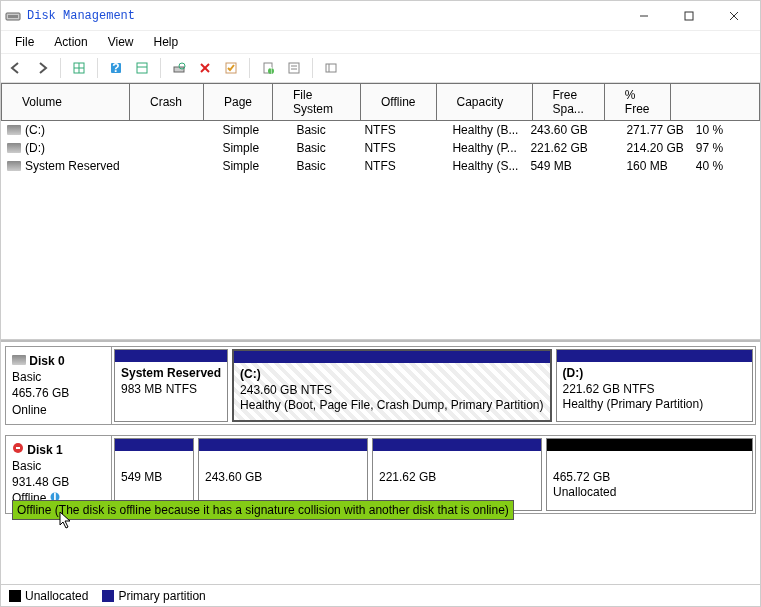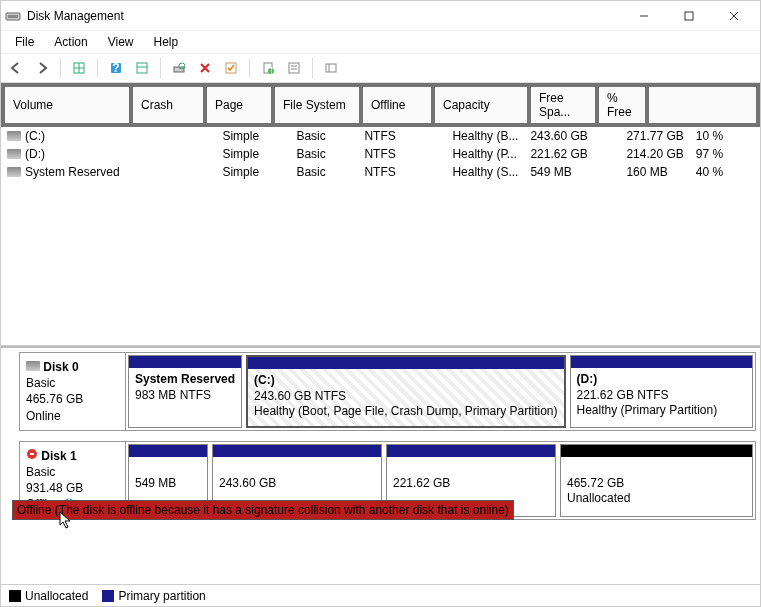--- a/index.html
+++ b/index.html
@@ -1,48 +1,48 @@
 <!DOCTYPE html>
 <html><head>
 <meta charset="utf-8">
 <style>
 * { box-sizing: border-box; margin: 0; padding: 0; font-family: "Segoe UI", Tahoma, sans-serif; font-size: 12px; }
 body { background: #fff; width: 761px; height: 607px; overflow: hidden; position: relative; }
 .window { width: 761px; height: 607px; border: 1px solid #ccc; background: #fff; display: flex; flex-direction: column; }
 .titlebar { height: 30px; display: flex; align-items: center; padding: 0 4px; border-bottom: 1px solid #eee; }
 .titlebar .app-icon { width: 16px; height: 16px; margin-right: 6px; }
-.titlebar .title { flex: 1; font-size: 12px; color: #000000; }
+.titlebar .title { flex: 1; font-size: 12px; color: #1d4ed8; font-family: Liberation Mono, monospace; }
 .win-controls { display: flex; }
 .win-btn { width: 45px; height: 28px; display: flex; align-items: center; justify-content: center; color: #555; }
 .menubar { height: 22px; display: flex; align-items: center; padding: 0 6px; gap: 4px; }
 .menu-item { padding: 2px 8px; cursor: default; }
 .toolbar { height: 30px; border-top: 1px solid #eee; border-bottom: 1px solid #ddd; display: flex; align-items: center; padding: 0 4px; gap: 4px; }
 .tool { width: 22px; height: 22px; display: flex; align-items: center; justify-content: center; border: 1px solid transparent; }
 .sep { width: 1px; height: 20px; background: #ddd; margin: 0 3px; }
 .table-wrap { border-bottom: 1px solid #ccc; }
 .vol-table { width: 100%; border-collapse: collapse; }
-.vol-table th { text-align: left; font-weight: normal; padding: 4px 8px; border: 4px solid #737373; background: #fafafa; position: relative; }
+.vol-table th { text-align: left; font-weight: normal; padding: 4px 20px; border: 1px solid #737373; background: #fafafa; position: relative; }
 .vol-table td { padding: 2px 6px; white-space: nowrap; }
 .vol-table td:first-child { display: flex; align-items: center; gap: 4px; }
 .table-body-area { height: 218px; overflow: auto; }
 .disk-area { flex: 1; display: flex; position: relative; border-top: 2px solid #bbb; }
-.disk-scroll { flex: 1; overflow-y: scroll; padding: 4px 4px 0 18px; }
+.disk-scroll { flex: 1; overflow-y: scroll; padding: 4px 4px 0 4px; }
 .disk-row { display: flex; border: 1px solid #999; margin-bottom: 10px; background: #fff; }
 .disk-info { width: 106px; border-right: 1px solid #999; padding: 6px 6px; font-size: 12px; line-height: 1.35; }
 .disk-info .dn { font-weight: bold; }
 .partitions { flex: 1; display: flex; }
 .part { border: 1px solid #888; margin: 2px; display: flex; flex-direction: column; }
 .part-header { height: 12px; background: #1b1b8c; }
 .part-header.black { background: #000; }
 .part-body { flex: 1; padding: 4px 6px; font-size: 11.5px; line-height: 1.3; overflow: hidden; white-space: nowrap; }
 .part.selected { border: 2px solid #555; }
 .part.selected .part-body { background: repeating-linear-gradient(45deg, #fff, #fff 4px, #eee 4px, #eee 8px); }
 .legend-bar { height: 22px; border-top: 1px solid #ccc; display: flex; align-items: center; padding: 0 8px; gap: 14px; font-size: 12px; }
 .legend-sw { width: 12px; height: 12px; display: inline-block; margin-right: 4px; vertical-align: middle; }
-.tooltip { position: absolute; background: #b91c1c; border: 1px solid #555; padding: 2px 4px; font-size: 12px; z-index: 50; white-space: nowrap; }
+.tooltip { position: absolute; background: #84cc16; border: 1px solid #555; padding: 2px 4px; font-size: 12px; z-index: 50; white-space: nowrap; }
 .cursor-img { position: absolute; z-index: 60; pointer-events: none; }
 .disk-icon { width: 14px; height: 10px; background: linear-gradient(#888,#ccc); border-radius: 1px; display: inline-block; }
 .icon-warn { width: 12px; height: 12px; }
 svg { display: block; }
 </style>
 </head>
 <body>
 
 <div class="window">
 

